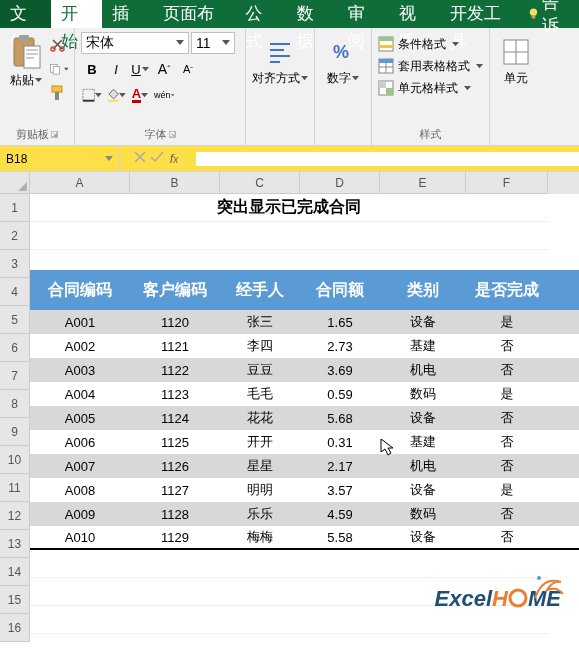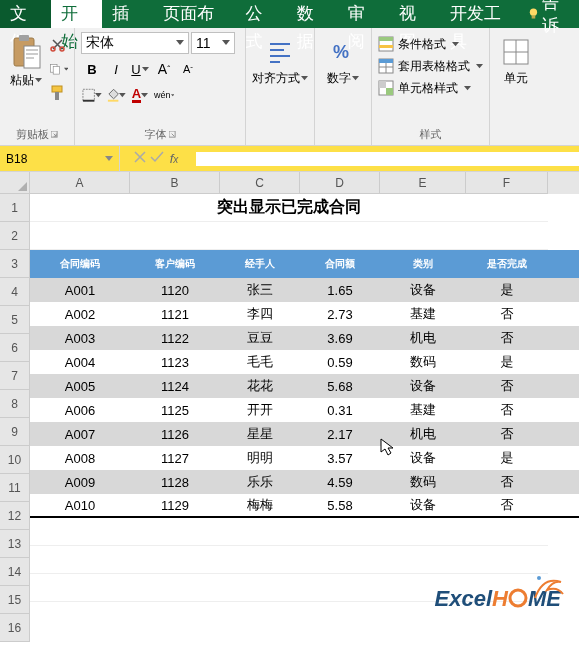--- a/index.html
+++ b/index.html
@@ -61,21 +61,21 @@
 .cA { width: 100px; } .cB { width: 90px; } .cC { width: 80px; } .cD { width: 80px; } .cE { width: 86px; } .cF { width: 82px; }
 
 .grid-body { display: flex; }
 .row-hdrs { width: 30px; }
 .row-h { height: 28px; border-right: 1px solid #ccc; border-bottom: 1px solid #ccc; background: #e6e6e6; text-align: center; font-size: 12px; color: #555; line-height: 28px; }
 .cells { flex: 1; position: relative; }
 
 .title-row { height: 28px; display: flex; align-items: center; justify-content: center; font-size: 16px; font-weight: bold; width: 518px; border-bottom: 1px solid #eee; }
 .spacer-row { height: 28px; width: 518px; border-bottom: 1px solid #eee; }
 
-.tbl-hdr { display: flex; height: 28px; background: #5b9bd5; color: #fff; font-size: 10px; font-weight: bold; }
+.tbl-hdr { display: flex; height: 40px; background: #5b9bd5; color: #fff; font-size: 16px; font-weight: bold; margin-top: 20px; }
 .tbl-hdr > div { display: flex; align-items: center; justify-content: center; }
 .data-row { display: flex; height: 24px; font-size: 13px; }
 .data-row > div { display: flex; align-items: center; justify-content: center; }
 .data-row.band { background: #d8d8d8; }
 .last-border { border-bottom: 2px solid #000; }
 
 .logo-wrap { position: absolute; right: 18px; top: 392px; font-size: 22px; font-weight: bold; color: #1f4e79; font-style: italic; }
 .logo-wrap .oh { color: #ed7d31; }
 .logo-svg { position: absolute; right: -6px; top: -14px; width: 36px; height: 30px; }
 

